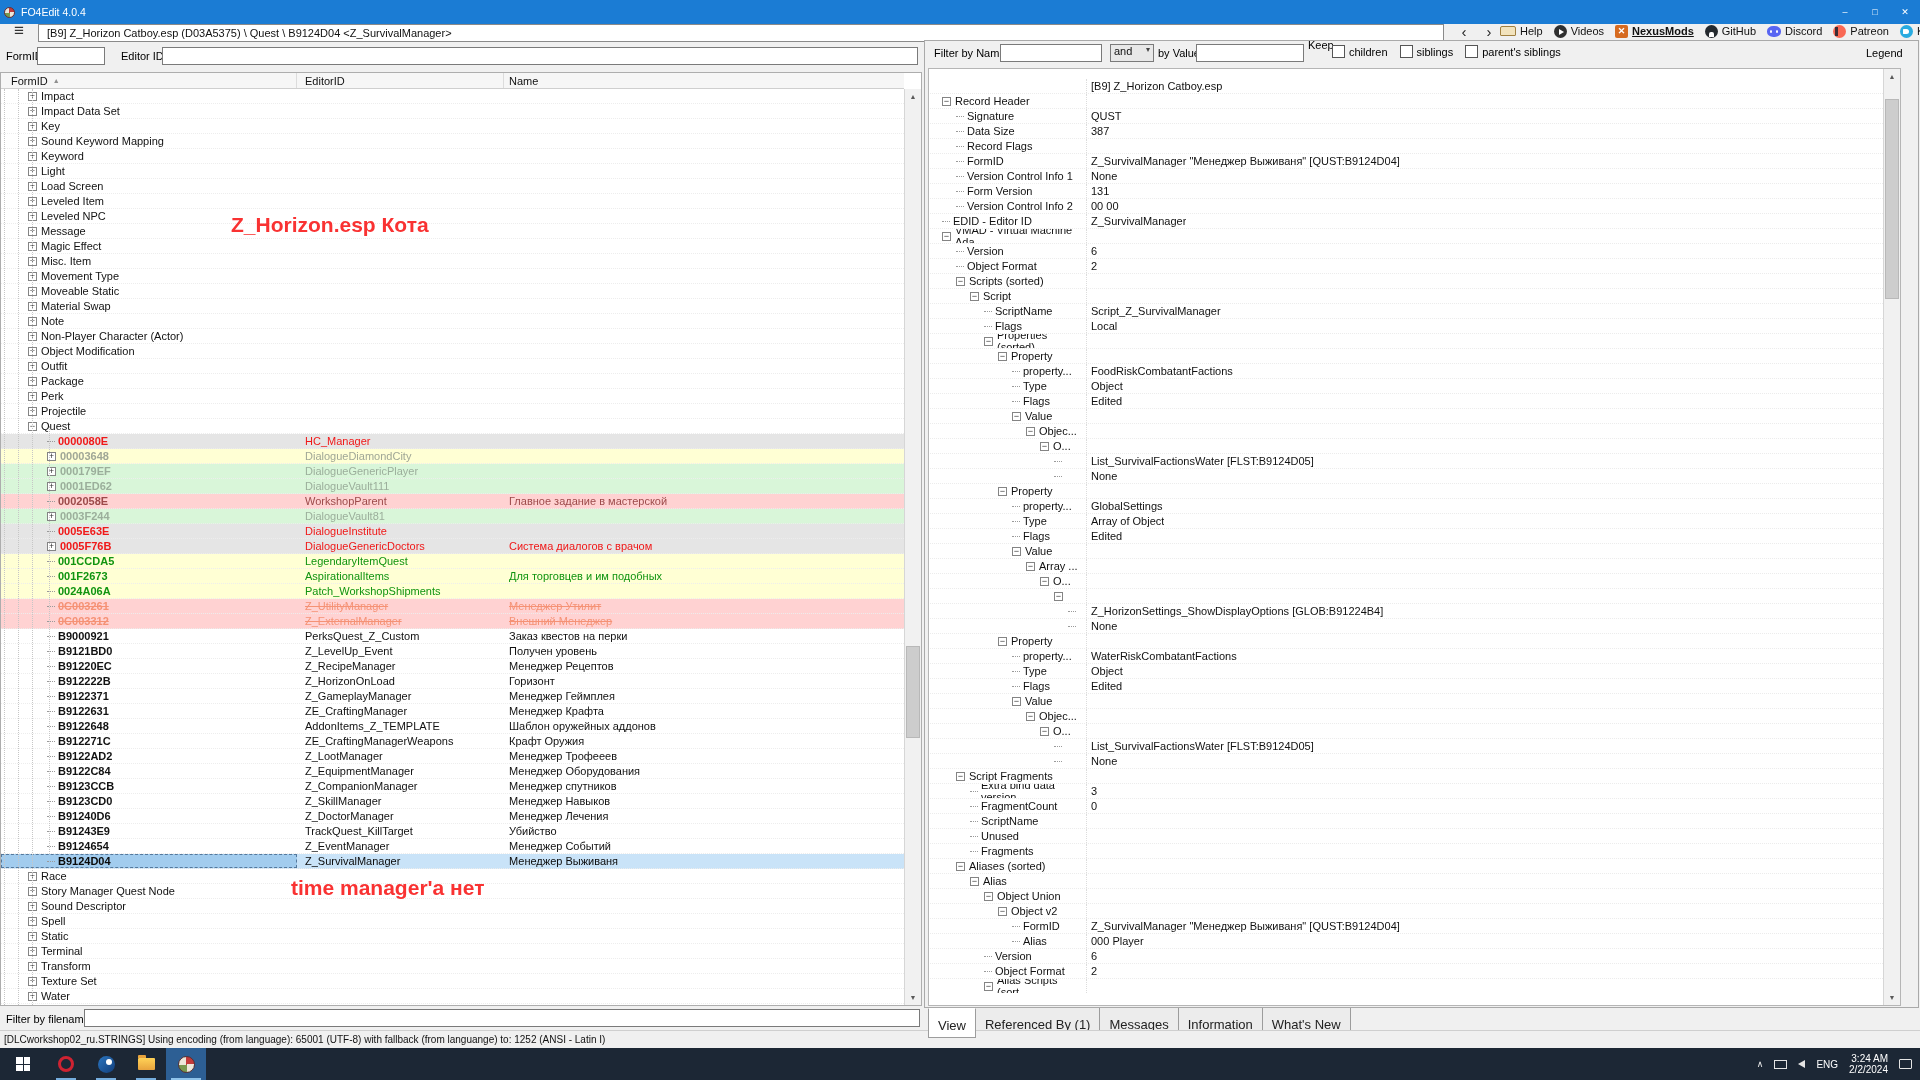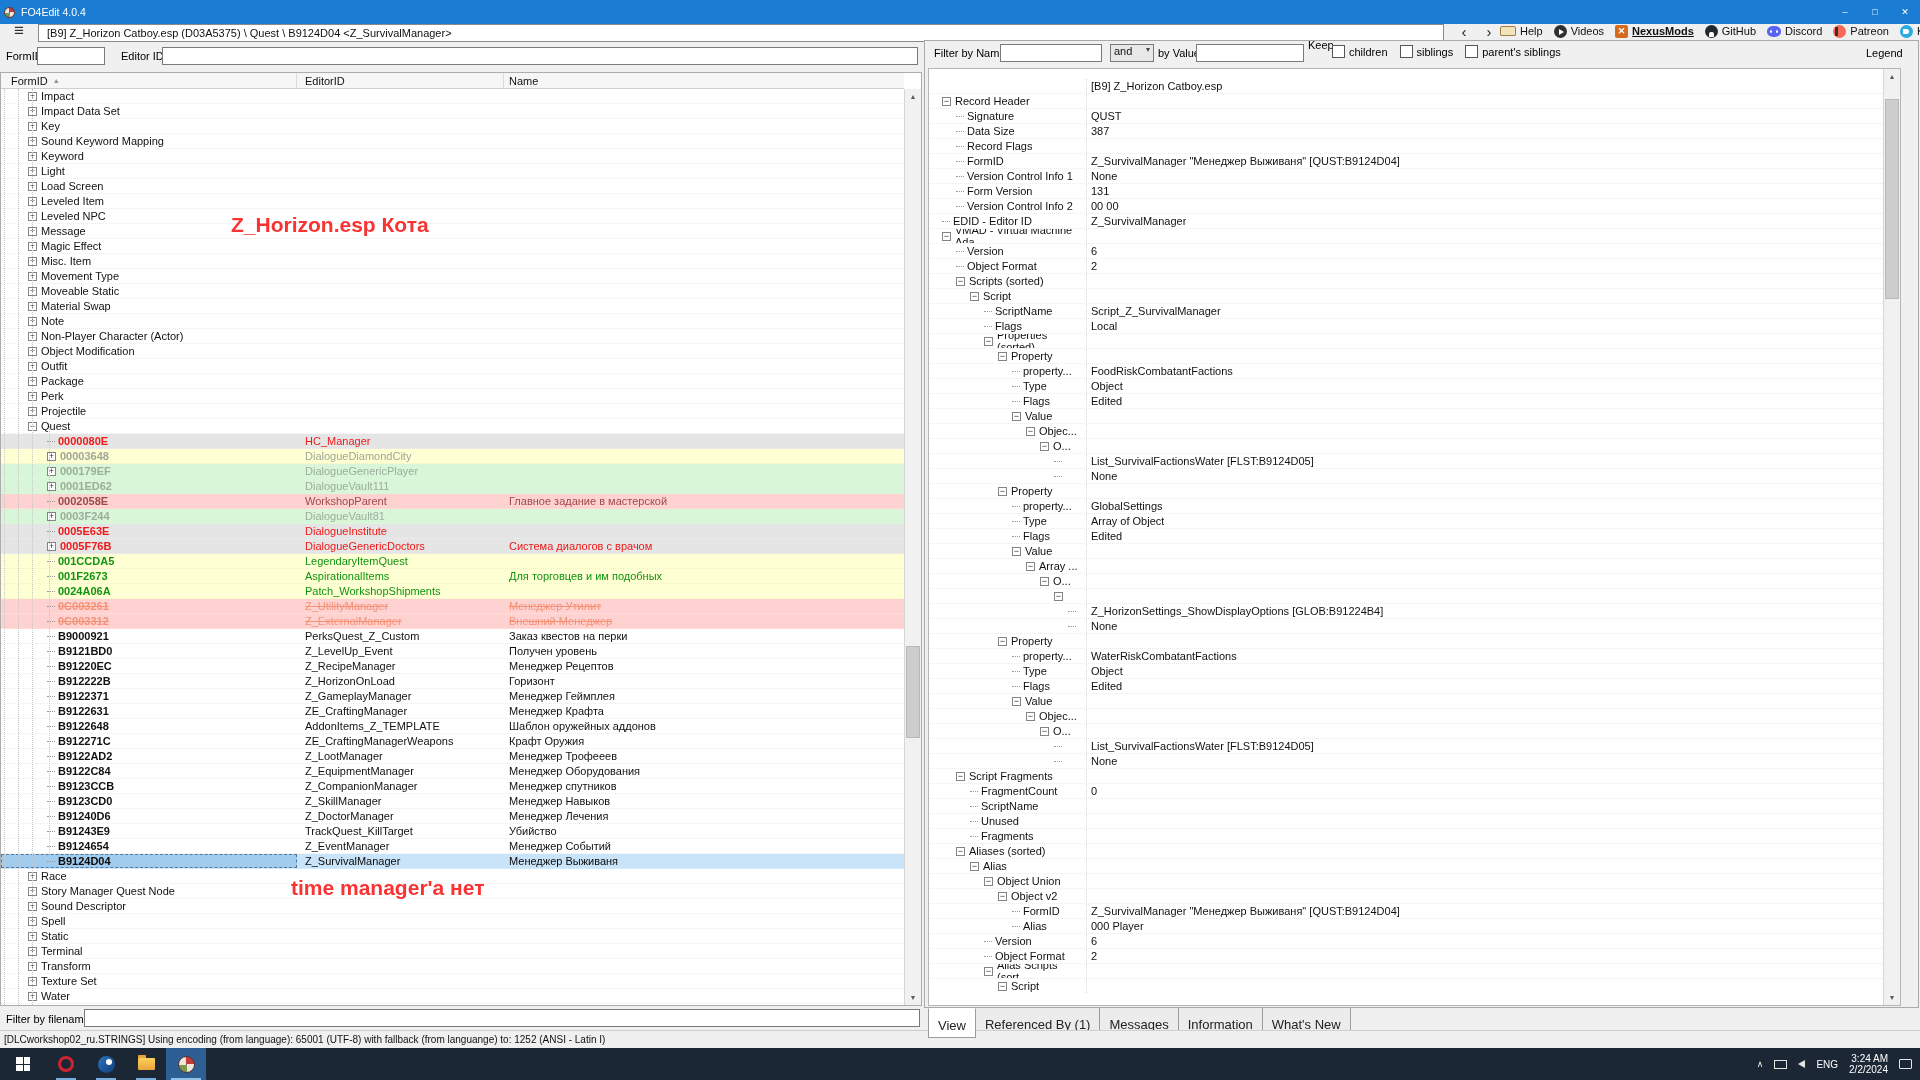--- a/index.html
+++ b/index.html
@@ -1184,20 +1184,28 @@
         </div>
         <div class="rval">None</div>
       </div>
       <div class="rrow">
         <div class="rname">
           <span class="rind" style="width: 26px;"></span>
           <span class="exp">−</span>
           <span>Script Fragments</span>
         </div>
         <div class="rval"></div>
+      </div>
+      <div class="rrow">
+        <div class="rname">
+          <span class="rind" style="width: 40px;"></span>
+          <span class="stub"></span>
+          <span>Extra bind data version</span>
+        </div>
+        <div class="rval">3</div>
       </div>
       <div class="rrow">
         <div class="rname">
           <span class="rind" style="width: 40px;"></span>
           <span class="stub"></span>
           <span>FragmentCount</span>
         </div>
         <div class="rval">0</div>
       </div>
       <div class="rrow">

